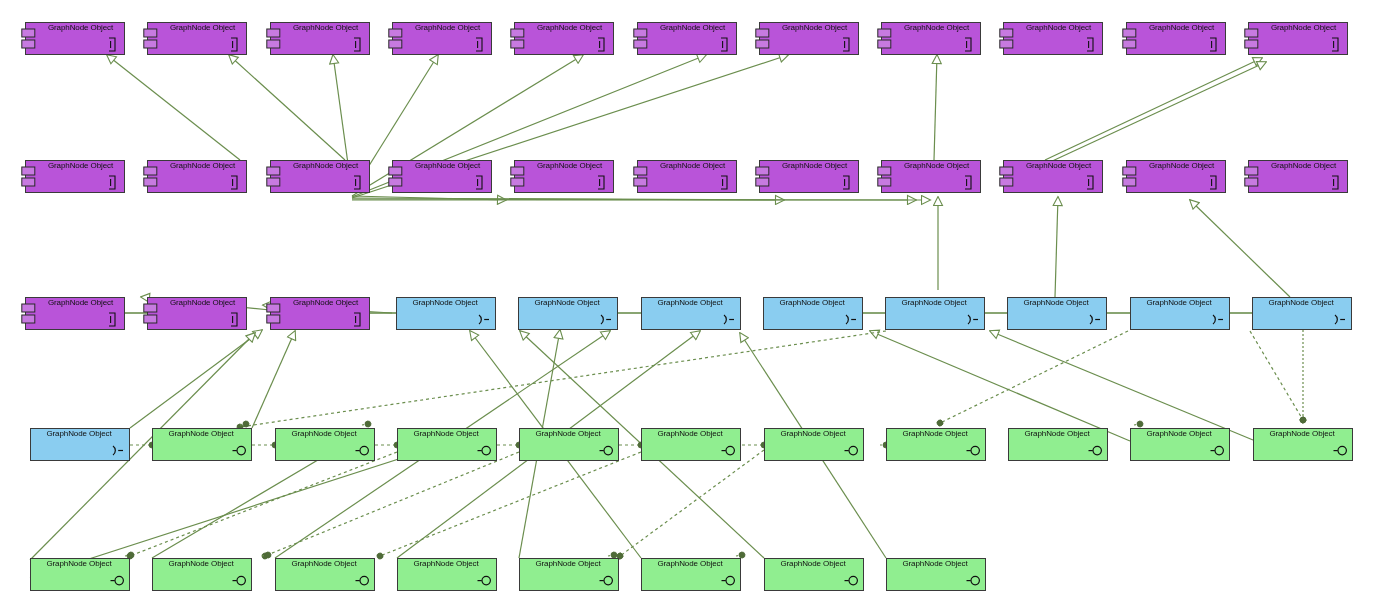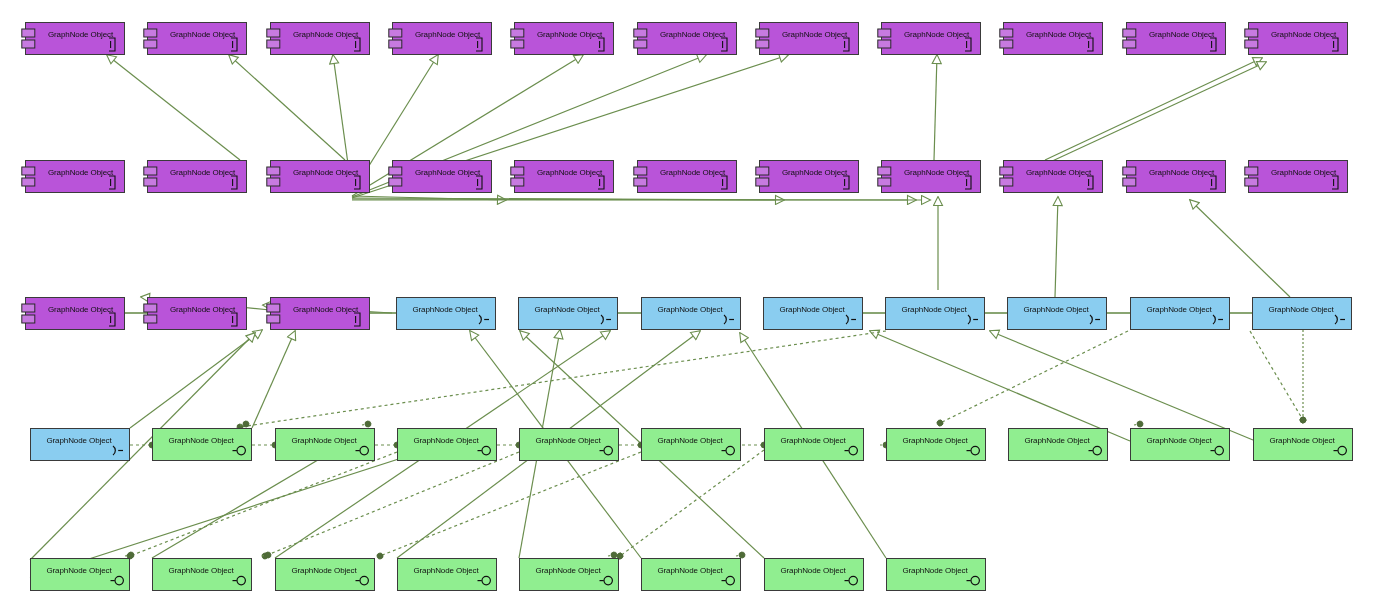--- a/index.html
+++ b/index.html
@@ -36,21 +36,21 @@
     position: absolute;
     box-sizing: border-box;
     border: 1px solid #3a3a3a;
     width: 100px;
     height: 33px;
   }
   .node .label {
     position: absolute;
     left: 0;
     right: 2px;
-    top: 7px;
+    top: 0;
     text-align: center;
     font-size: 8px;
     line-height: 9px;
     color: #101010;
     white-space: nowrap;
     letter-spacing: -0.1px;
   }
   .node.comp .label {
     left: 12px;
     right: 1px;

